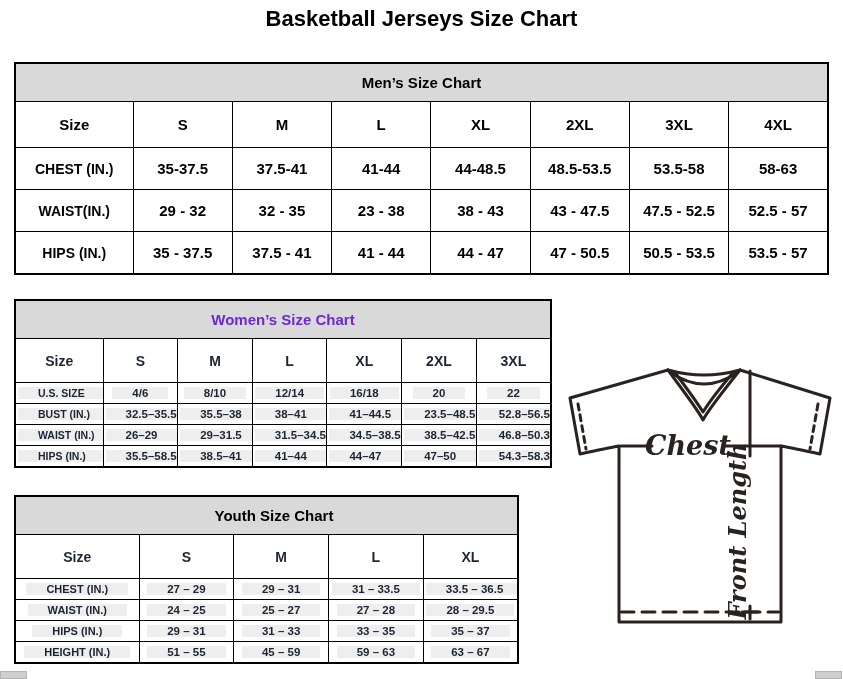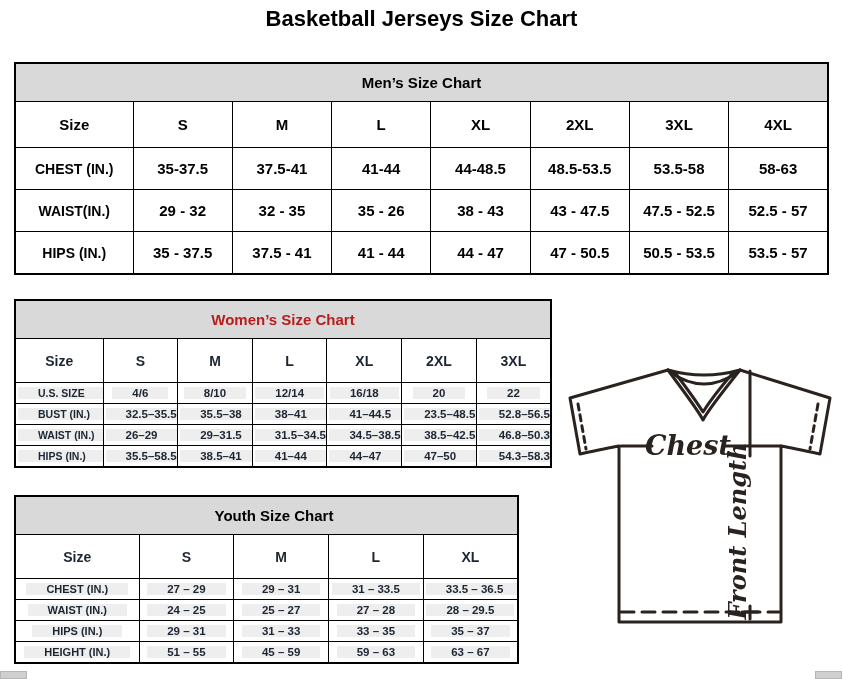--- a/index.html
+++ b/index.html
@@ -26,21 +26,21 @@
   tr.title-row th{
     background:#d9d9d9;font-size:15px;height:37px;
   }
   
   .men tr.size-row th{height:45px;font-size:15px;}
   .men tbody th,.men tbody td{height:41px;font-size:15px;}
   .men col.label-col{width:118px;}
   .men tbody th.row-label{font-size:14px;}
   
   .women{color:#1c2532;}
-  .women tr.title-row th{color:#b91c1c;}
+  .women tr.title-row th{color:#6d28d9;}
   .women tr.size-row th{height:43px;font-size:14px;}
   .women tbody th,.women tbody td{height:20px;font-size:11.5px;}
   .women tbody th.row-label{font-size:10.5px;}
   .women col.label-col{width:88px;}
   
   .youth{color:#1c2532;}
   .youth tr.title-row th{color:#000;padding-left:17px;}
   .youth tr.size-row th{height:43px;font-size:14px;}
   .youth tbody th,.youth tbody td{height:20px;font-size:11.5px;}
   .youth tbody th.row-label{font-size:11px;}
@@ -96,21 +96,21 @@
             <td><span class="hl">41-44</span></td>
             <td><span class="hl">44-48.5</span></td>
             <td><span class="hl">48.5-53.5</span></td>
             <td><span class="hl">53.5-58</span></td>
             <td><span class="hl">58-63</span></td>
           </tr>
           <tr>
             <th class="row-label"><span class="hl">WAIST(IN.)</span></th>
             <td><span class="hl">29 - 32</span></td>
             <td><span class="hl">32 - 35</span></td>
-            <td><span class="hl">35 - 26</span></td>
+            <td><span class="hl">23 - 38</span></td>
             <td><span class="hl">38 - 43</span></td>
             <td><span class="hl">43 - 47.5</span></td>
             <td><span class="hl">47.5 - 52.5</span></td>
             <td><span class="hl">52.5 - 57</span></td>
           </tr>
           <tr>
             <th class="row-label"><span class="hl">HIPS (IN.)</span></th>
             <td><span class="hl">35 - 37.5</span></td>
             <td><span class="hl">37.5 - 41</span></td>
             <td><span class="hl">41 - 44</span></td>

